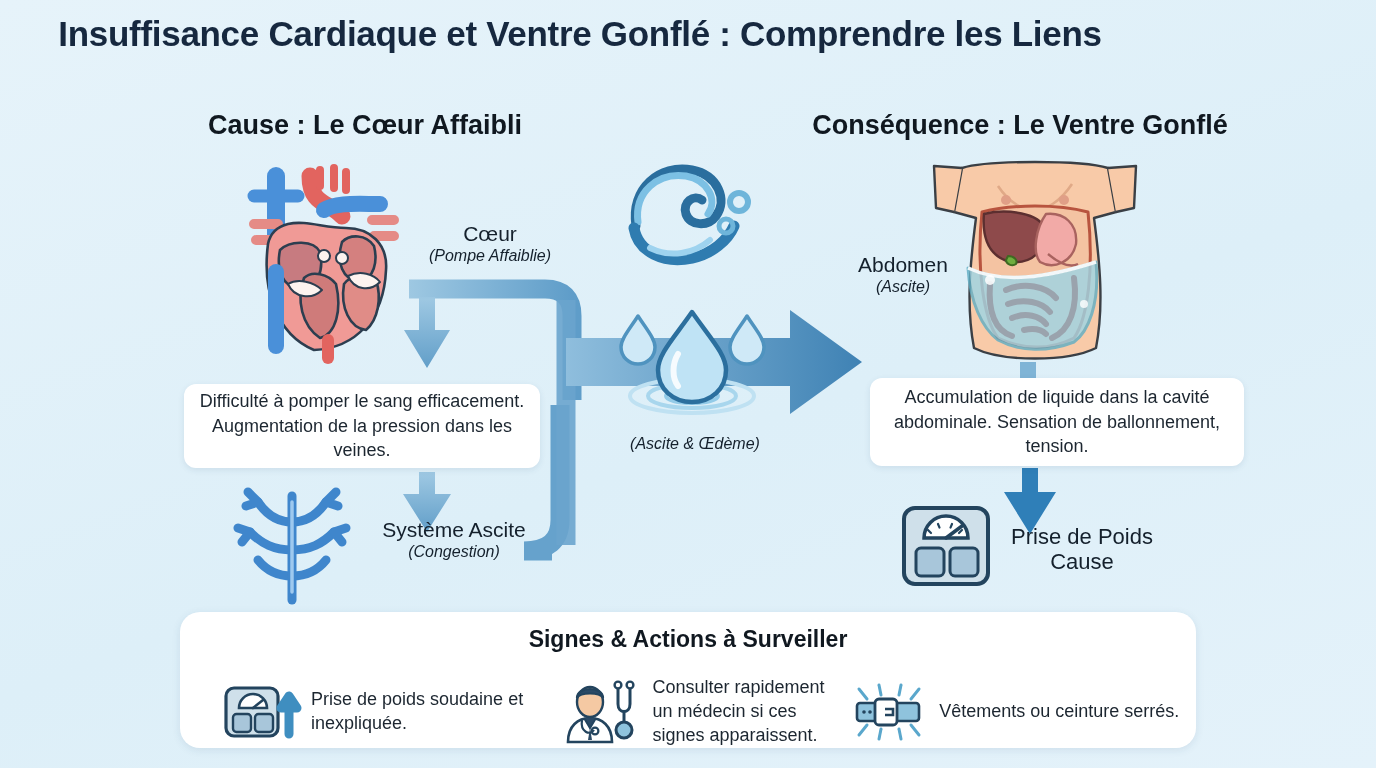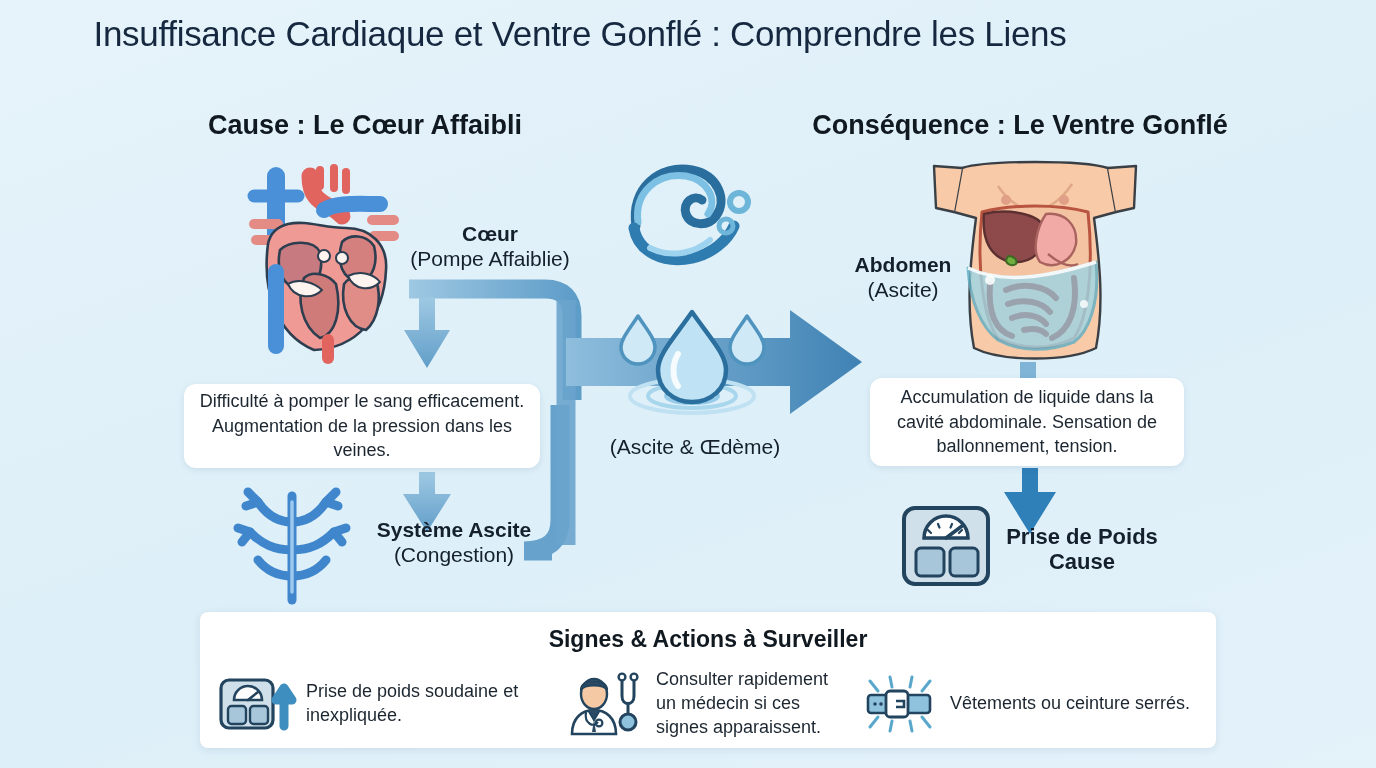--- a/index.html
+++ b/index.html
@@ -12,40 +12,40 @@
   #stage {
     position: relative;
     width: 1376px; height: 768px;
     background: linear-gradient(160deg, #e6f3fa 0%, #ddeff8 55%, #e4f2fa 100%);
   }
 
   
   .title {
     position: absolute; left: 0; top: 14px; width: 1160px;
     text-align: center;
-    font-size: 35px; font-weight: normal;
+    font-size: 35px; font-weight: bold;
     color: #16283f; letter-spacing: -0.3px;
   }
 
   
   .col-head {
     position: absolute;
     font-size: 27px; font-weight: bold; color: #101820;
     text-align: center;
   }
   #head-left  { left: 160px; top: 110px; width: 410px; }
   #head-right { left: 800px; top: 110px; width: 440px; }
 
   
   .art { position: absolute; }
 
   
   .node-label { position: absolute; text-align: center; color: #14202c; }
-  .node-label .t1 { font-size: 21px; font-weight: bold; line-height: 1.15; }
-  .node-label .t2 { font-size: 21px; font-weight: normal; line-height: 1.2; }
+  .node-label .t1 { font-size: 21px; font-weight: normal; line-height: 1.15; }
+  .node-label .t2 { font-size: 16px; font-weight: normal; line-height: 1.2; font-style: italic; }
 
   #lbl-heart   { left: 392px; top: 222px; width: 196px; }
   #lbl-veins   { left: 348px; top: 518px; width: 212px; }
   #lbl-fluid   { left: 562px; top: 434px; width: 266px; }
   #lbl-abdomen { left: 828px; top: 246px; width: 150px; margin-top: 7px; }
   #lbl-weight  { left: 986px; top: 524px; width: 192px; }
   #lbl-weight .t1 { font-size: 22px; }
 
   
   .card {
@@ -53,37 +53,37 @@
     background: #ffffff;
     border-radius: 12px;
     box-shadow: 0 2px 6px rgba(30,70,110,0.10);
     display: flex; align-items: center; justify-content: center;
     text-align: center;
     color: #1c2630;
     font-size: 18px; line-height: 1.38;
     padding: 10px 14px;
   }
   #card-left  { left: 184px; top: 384px; width: 356px; height: 84px; }
-  #card-right { left: 870px; top: 378px; width: 314px; height: 88px; }
+  #card-right { left: 870px; top: 378px; width: 374px; height: 88px; }
 
   
   #bottom-panel {
     position: absolute; left: 180px; top: 612px;
     width: 1016px; height: 136px;
-    background: #ffffff; border-radius: 8px;
+    background: #ffffff; border-radius: 20px;
     box-shadow: 0 2px 8px rgba(30,70,110,0.10);
-    margin-left: 20px;
   }
   #bottom-title {
     position: absolute; left: 0; top: 14px; width: 1016px;
     text-align: center; font-size: 23px; font-weight: bold; color: #101820;
   }
   #bottom-items {
-    position: absolute; left: 0; top: 56px; width: 1016px; height: 72px;
+    position: absolute; left: 0; top: 64px; width: 1016px; height: 72px;
     display: flex;
+    padding-left: 25px;
   }
   .b-item { display: flex; align-items: center; }
   .b-item:nth-child(1) { width: 350px; padding-left: 18px; }
   .b-item:nth-child(2) { width: 300px; padding-left: 14px; }
   .b-item:nth-child(3) { width: 366px; padding-left: 10px; }
   .b-icon { flex: 0 0 auto; margin-right: 12px; }
   .b-text { font-size: 18px; line-height: 1.32; color: #1c2630; }
 
   svg { display: block; overflow: visible; }
 </style>

